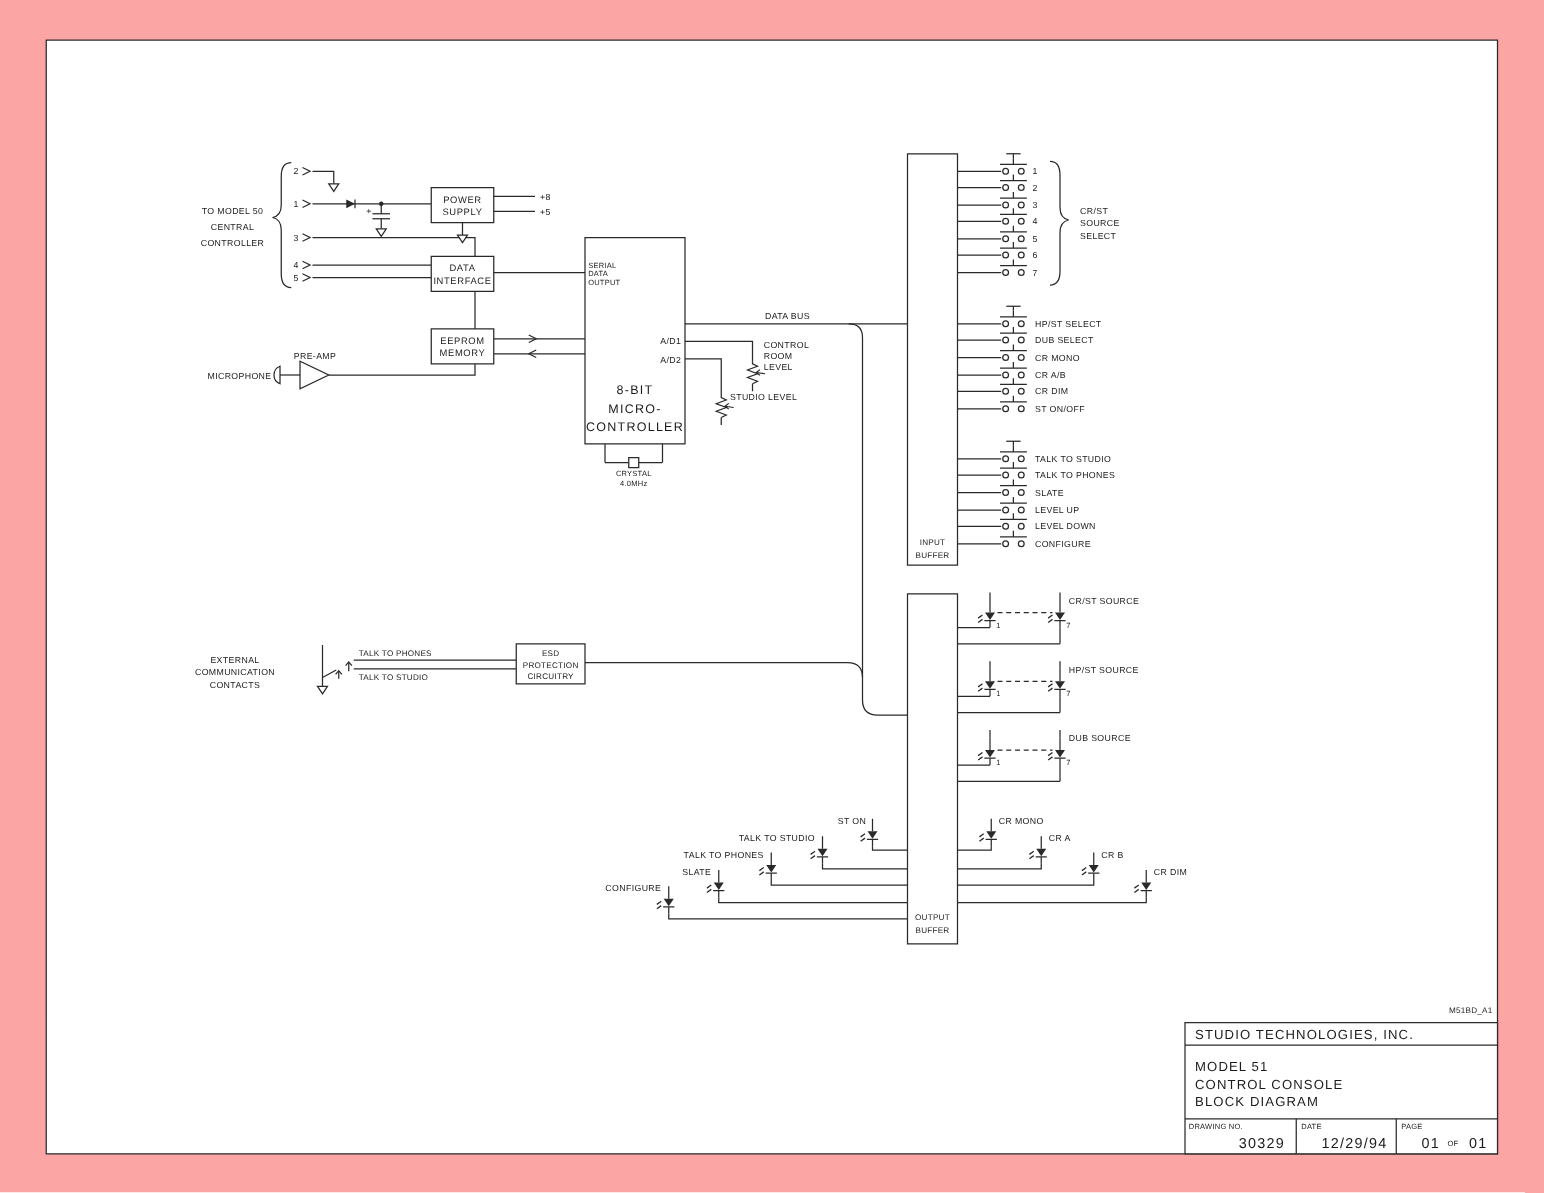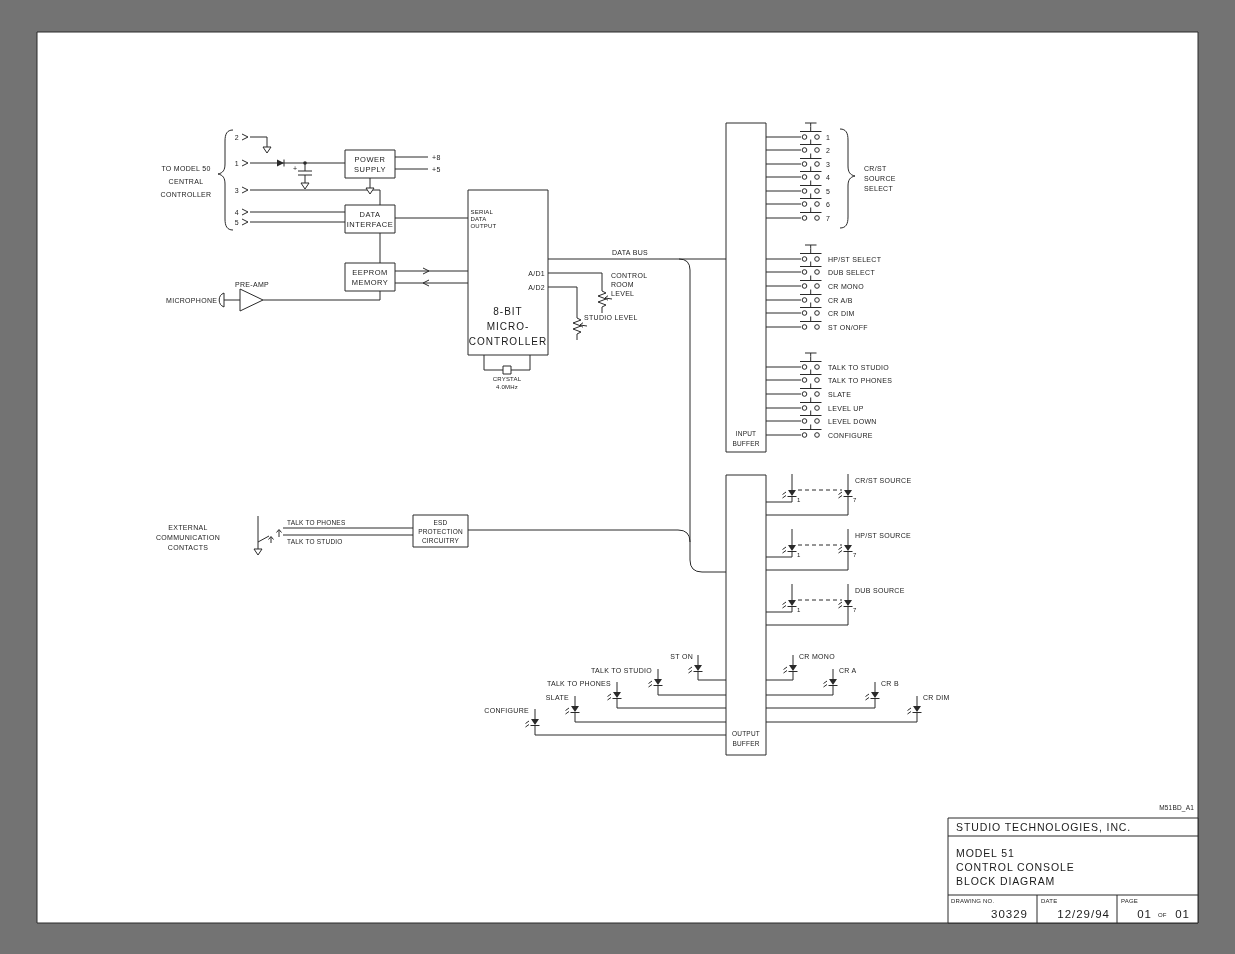--- a/index.html
+++ b/index.html
@@ -1,16 +1,16 @@
 <!DOCTYPE html>
 <html><head>
 <meta charset="utf-8">
 <style>
   html,body{margin:0;padding:0;background:#fff;}
-  .page{position:relative;width:1235px;height:954px;background:#737373;overflow:hidden;}
+  .page{position:relative;width:1235px;height:954px;background:#fca5a5;overflow:hidden;}
   svg{position:absolute;left:0;top:0;font-family:"Liberation Sans",sans-serif;}
   svg line, svg polyline, svg path, svg rect, svg circle, svg polygon{vector-effect:non-scaling-stroke;}
   .ln{stroke:#2a2a2a;stroke-width:1;fill:none;}
   .box{fill:#ffffff;stroke:#2a2a2a;stroke-width:1;}
   .solid{fill:#2a2a2a;stroke:none;}
   text{fill:#1b1b1b;}
   .t6{font-size:6px;letter-spacing:.2px;}
   .t65{font-size:6.5px;letter-spacing:.2px;}
   .t7{font-size:7px;letter-spacing:.3px;}
   .t75{font-size:7.5px;letter-spacing:.5px;}

